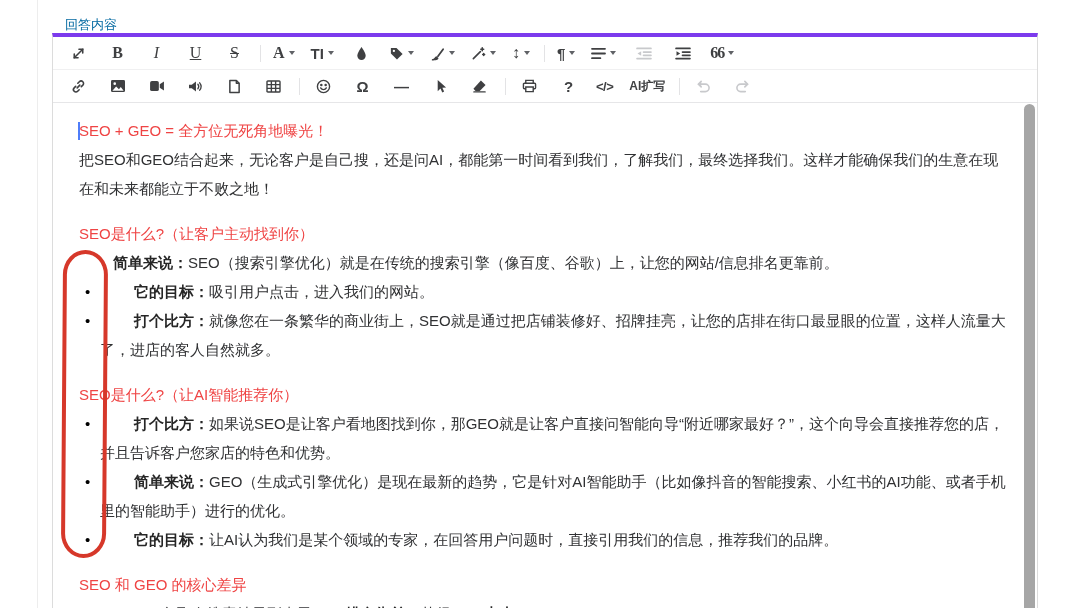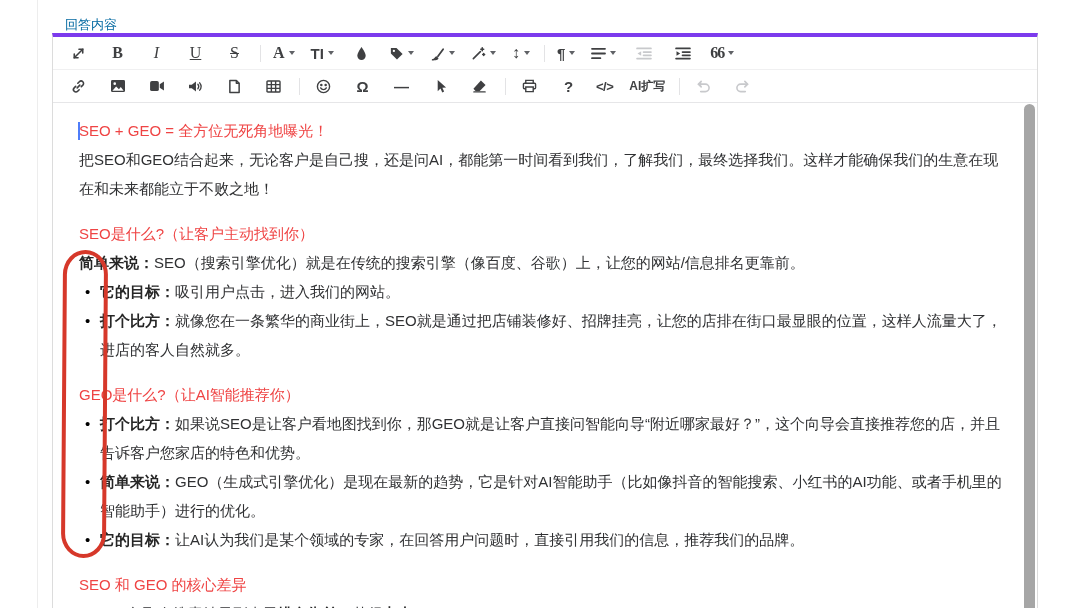--- a/index.html
+++ b/index.html
@@ -27,21 +27,21 @@
   .disabled svg .f { fill:#c8c9cc !important; }
   svg.ic { display:block; }
   svg.ic * { vector-effect:non-scaling-stroke; }
 
   
   .content { position:relative; padding:13px 26px 0 26px; font-size:15px; line-height:29px;
     color:#303133; cursor:text; }
   .content p { margin:0; }
   .blank16 { height:16px; }
   .red-h { color:#ef4444; position:relative; }
-  .content b { font-weight:bold; color:#262626; }
+  .content b { font-weight:bold; color:#262626;margin-left:34px; }
   .content ul { list-style:none; margin:0; padding:0; }
   .content li { position:relative; padding-left:21px; }
   .content li::before { content:"•"; position:absolute; left:6px; top:0; font-size:15px; color:#000; }
   .text-caret { position:absolute; left:-1px; top:6px; width:2px; height:18px; background:#4f7df9; }
 
   
   .annotation-oval { position:absolute; left:62px; top:250px; width:45px; height:308px;
     border:4px solid #d6382a; border-radius:24px / 26px; transform:rotate(0.4deg);
     pointer-events:none; z-index:6; }
   .scrollbar-thumb { position:absolute; left:1024px; top:104px; width:11px; height:504px;
@@ -248,21 +248,21 @@
     <p class="blank16"></p>
 
     <p class="red-h">SEO是什么?（让客户主动找到你）</p>
     <p><b>简单来说：</b><span>SEO（搜索引擎优化）就是在传统的搜索引擎（像百度、谷歌）上，让您的网站/信息排名更靠前。</span></p>
     <ul>
       <li><b>它的目标：</b><span>吸引用户点击，进入我们的网站。</span></li>
       <li><b>打个比方：</b><span>就像您在一条繁华的商业街上，SEO就是通过把店铺装修好、招牌挂亮，让您的店排在街口最显眼的位置，这样人流量大了，进店的客人自然就多。</span></li>
     </ul>
     <p class="blank16"></p>
 
-    <p class="red-h">GEO是什么?（让AI智能推荐你）</p>
+    <p class="red-h">SEO是什么?（让AI智能推荐你）</p>
     <ul>
       <li><b>打个比方：</b><span>如果说SEO是让客户看地图找到你，那GEO就是让客户直接问智能向导“附近哪家最好？”，这个向导会直接推荐您的店，并且告诉客户您家店的特色和优势。</span></li>
       <li><b>简单来说：</b><span>GEO（生成式引擎优化）是现在最新的趋势，它是针对AI智能助手（比如像抖音的智能搜索、小红书的AI功能、或者手机里的智能助手）进行的优化。</span></li>
       <li><b>它的目标：</b><span>让AI认为我们是某个领域的专家，在回答用户问题时，直接引用我们的信息，推荐我们的品牌。</span></li>
     </ul>
     <p class="blank16"></p>
 
     <p class="red-h">SEO 和 GEO 的核心差异</p>
     <p><b>SEO</b><span> = 争取在搜索结果列表里</span><b>排名靠前</b><span>，获得</span><b>点击</b><span>。</span></p>
   </div>

